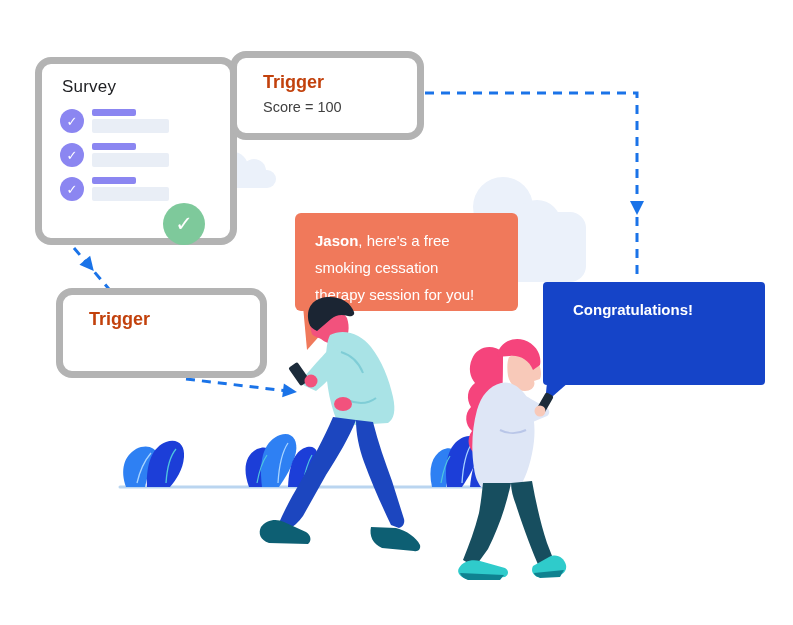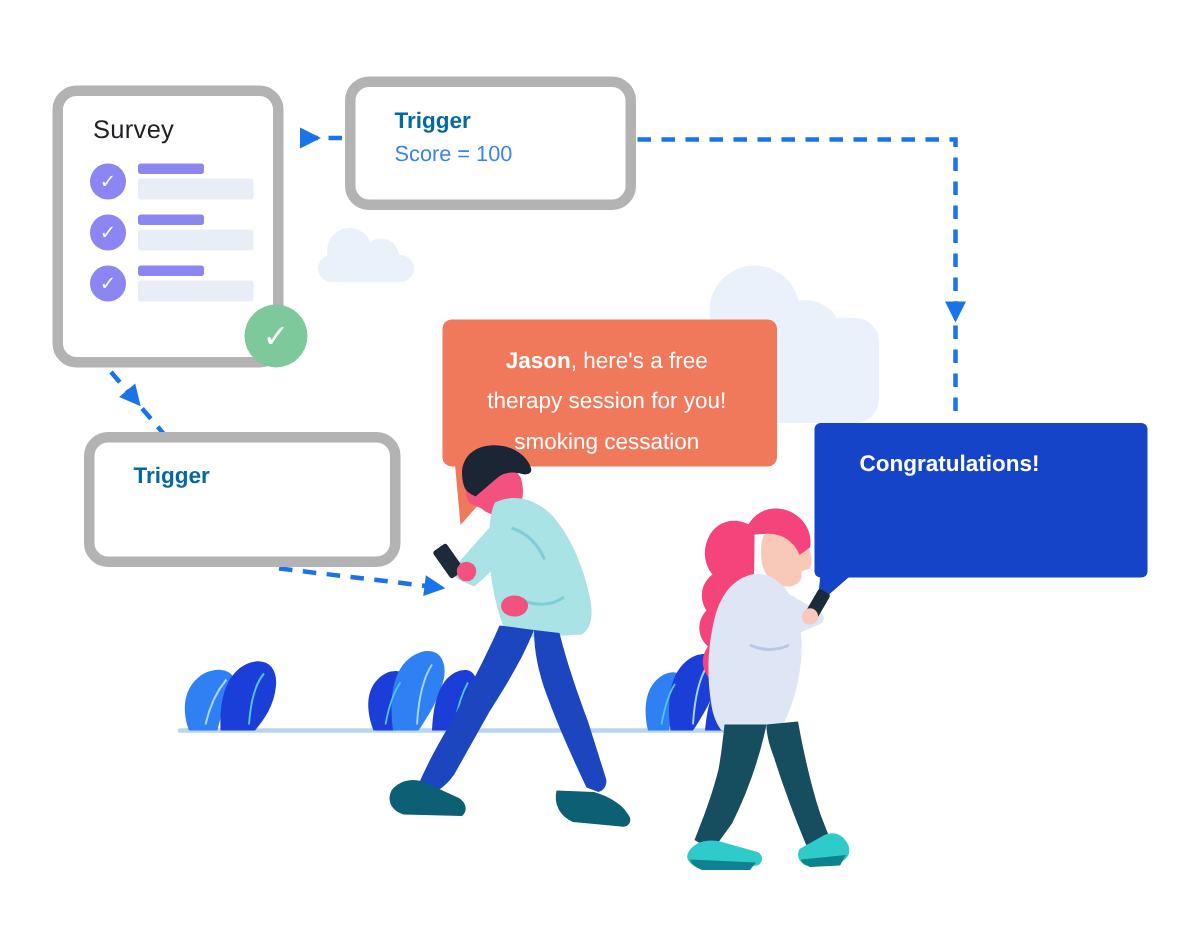--- a/index.html
+++ b/index.html
@@ -7,21 +7,21 @@
     position:relative;width:793px;height:625px;background:#ffffff;overflow:hidden;
     font-family:"Liberation Sans","DejaVu Sans",sans-serif;
   }
   .stage svg{position:absolute;left:0;top:0;}
 
   
   .card{
     position:absolute;background:#ffffff;border:7px solid #B3B3B3;border-radius:16px;
     box-sizing:border-box;
   }
-  .card-survey{left:35px;top:57px;width:154px;height:188px;}
+  .card-survey{left:35px;top:57px;width:202px;height:188px;}
   .card-trigger1{left:230px;top:51px;width:194px;height:89px;}
   .card-trigger2{left:56px;top:288px;width:211px;height:90px;}
 
   .survey-title{margin:13px 0 0 20px;font-size:17px;color:#202124;letter-spacing:.2px;}
   .survey-list{margin:12px 0 0 18px;}
   .srow{display:flex;gap:8px;margin-bottom:10px;align-items:flex-start;}
   .scheck{
     width:24px;height:24px;border-radius:50%;background:#8B86F1;color:#fff;
     font-size:13px;font-weight:bold;display:flex;align-items:center;justify-content:center;
     flex:0 0 auto;
@@ -29,28 +29,28 @@
   .bar-purple{width:44px;height:7px;background:#8B86F1;border-radius:2px;margin-bottom:3px;}
   .bar-light{width:77px;height:14px;background:#E9EEF6;border-radius:2px;}
 
   .badge-green{
     position:absolute;left:163px;top:203px;width:42px;height:42px;border-radius:50%;
     background:#7EC99B;color:#fff;font-size:21px;font-weight:bold;
     display:flex;align-items:center;justify-content:center;
   }
 
   .trigger-body{padding:14px 0 0 26px;}
-  .trigger-title{font-size:15px;font-weight:bold;color:#0369a1;}
-  .trigger-cond{margin-top:6px;font-size:14.5px;color:#3b82f6;}
+  .trigger-title{font-size:18px;font-weight:bold;color:#c2410c;}
+  .trigger-cond{margin-top:6px;font-size:14.5px;color:#404040;}
 
   
   .bubble{position:absolute;box-sizing:border-box;color:#fff;}
   .bubble-orange{
     left:295px;top:213px;width:223px;height:98px;background:#F0795B;border-radius:6px;
-    padding:14px 24px 0 20px;font-size:15px;line-height:27px;text-align:center;
+    padding:14px 24px 0 20px;font-size:15px;line-height:27px;
   }
   .bubble-blue{
     left:543px;top:282px;width:222px;height:103px;background:#1544C8;border-radius:4px;
     padding:15px 0 0 30px;font-size:15px;line-height:26px;font-weight:bold;
   }
 </style>
 </head>
 <body>
 
 <div class="stage">
@@ -146,22 +146,22 @@
   </div>
 
   <div class="card card-trigger2">
     <div class="trigger-body">
       <div class="trigger-title">Trigger</div>
     </div>
   </div>
 
   <div class="bubble bubble-orange">
     <div><b>Jason</b><span>, here's a free</span></div>
+    <div>smoking cessation</div>
     <div>therapy session for you!</div>
-    <div>smoking cessation</div>
   </div>
 
   <div class="bubble bubble-blue">
     <div>Congratulations!</div>
   </div>
 
   <svg width="793" height="625" viewBox="0 0 793 625">
     <g>
       <path d="M312,334 C308,324 312,315 321,311 C331,307 342,310 347,318 C350,327 349,337 343,342 C336,346 327,344 321,339 C317,337 313,336 312,334 Z" fill="#F2527D"></path>
       <path d="M309,323 C305,307 314,298 327,297 C341,296 351,303 354,312 C355,315 352,317 348,316 C341,314 336,315 331,319 L317,331 C313,329 310,327 309,323 Z" fill="#1B2533"></path>

